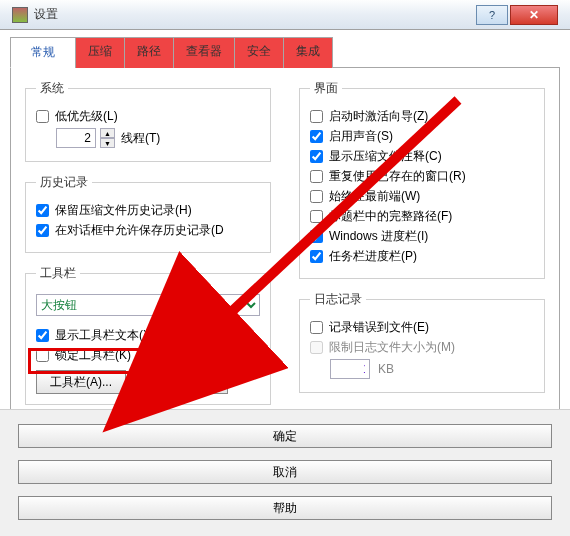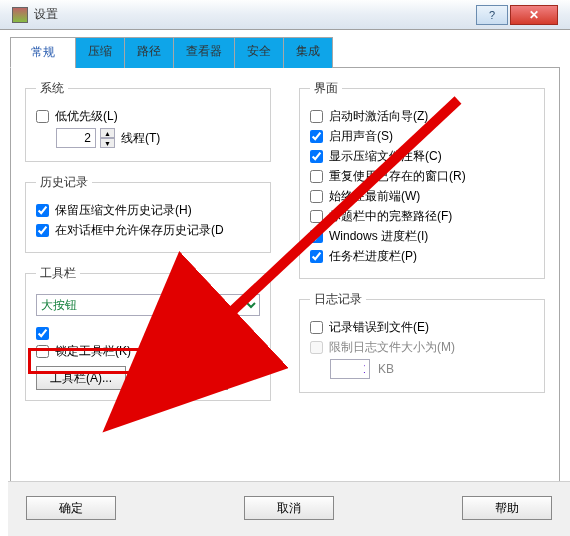--- a/index.html
+++ b/index.html
@@ -6,38 +6,38 @@
 body { background: #d9d9d9; }
 .window { width: 570px; height: 536px; background: #fff; position: relative; overflow: hidden; }
 .titlebar { height: 30px; background: linear-gradient(#fdfefe,#e8eef5 50%,#dbe4ee); display:flex; align-items:center; padding:0 12px; border-bottom:1px solid #a0a0a0;}
 .titlebar .app-icon{width:16px;height:16px;margin-right:6px;display:inline-block;background:linear-gradient(#b66,#8b4);border:1px solid #666;}
 .titlebar .title{color:#333;}
 .titlebar .spacer{flex:1;}
 .win-btn{width:32px;height:20px;border:1px solid #6a8cb0;background:linear-gradient(#eaf3fb,#c9ddf1);color:#2a4d70;display:flex;align-items:center;justify-content:center;margin-left:2px;}
 .win-btn.close{width:48px;background:linear-gradient(#f08080,#d43c2c);border-color:#a02a1f;color:#fff;font-weight:bold;}
 .content{padding:6px 10px 10px;}
 .tabs{display:flex;}
-.tab{padding:5px 12px;border:1px solid #a7a7a7;background:#0ea5e9;color:#333;border-bottom:none;position:relative;top:1px;}
+.tab{padding:5px 12px;border:1px solid #a7a7a7;background:#ef4444;color:#333;border-bottom:none;position:relative;top:1px;}
 .tab.active{background:#fff;border-bottom:1px solid #fff;color:#2a5db0;padding:6px 20px;}
 .tab + .tab{margin-left:-1px;}
 .panel{border:1px solid #a7a7a7;padding:12px 14px 6px 14px;background:#fff;height:436px;display:flex;gap:28px;}
 .col{flex:1;}
 fieldset{border:1px solid #d0d0d0;padding:8px 10px 10px;margin-bottom:12px;}
 legend{padding:0 4px;color:#333;margin-top:32px;}
 label.cb{display:flex;align-items:center;margin:3px 0;color:#000;}
 label.cb input{margin-right:6px;width:13px;height:13px;}
 label.disabled{color:#888;}
 .num-row{display:flex;align-items:center;margin:3px 0;padding-left:20px;}
 .num-input{width:40px;height:20px;border:1px solid #aab;padding:0 4px;text-align:right;margin-right:4px;background:#fff;}
 .num-spin{width:15px;height:20px;display:flex;flex-direction:column;margin-right:6px;}
 .num-spin span{flex:1;border:1px solid #aab;background:#eee;font-size:7px;display:flex;align-items:center;justify-content:center;}
 select.combo{width:100%;height:22px;border:1px solid #aab;background:#fff;padding:0 0;color:#15803d;margin:4px 0 8px;}
 .btn{height:24px;border:1px solid #888;background:linear-gradient(#fefefe,#e5e5e5);padding:0 10px;min-width:90px;}
 .btn-row{display:flex;gap:12px;margin-top:6px;}
-.footer{position:absolute;bottom:0;left:8px;right:0;display:flex;justify-content:space-between;gap:12px;padding:14px 18px 16px;background:#f0f0f0;border-top:1px solid #d0d0d0;}
+.footer{position:absolute;bottom:0;left:0;right:0;display:flex;justify-content:flex-start;gap:12px;padding:14px 18px 16px;background:#f0f0f0;border-top:1px solid #d0d0d0;flex-direction:column;}
 .kb-unit{color:#888;margin-left:4px;}
 
 .hl{position:absolute;border:3px solid #e10000;pointer-events:none;}
 .arrow-svg{position:absolute;top:0;left:0;pointer-events:none;}
 .help-q{font-size:11px;}
 </style>
 </head>
 <body>
 <div class="window">
 
@@ -93,20 +93,21 @@
         </label>
       </fieldset>
 
       <fieldset>
         <legend>工具栏</legend>
         <select class="combo">
           <option>大按钮</option>
         </select>
         <label class="cb">
           <input type="checkbox" checked="" style="">
+          <span>显示工具栏文本(X)</span>
         </label>
         <label class="cb">
           <input type="checkbox" style="">
           <span>锁定工具栏(K)</span>
         </label>
         <div class="btn-row">
           <button class="btn"><span>工具栏(A)...</span></button>
           <button class="btn"><span>按钮(U)...</span></button>
         </div>
       </fieldset>

